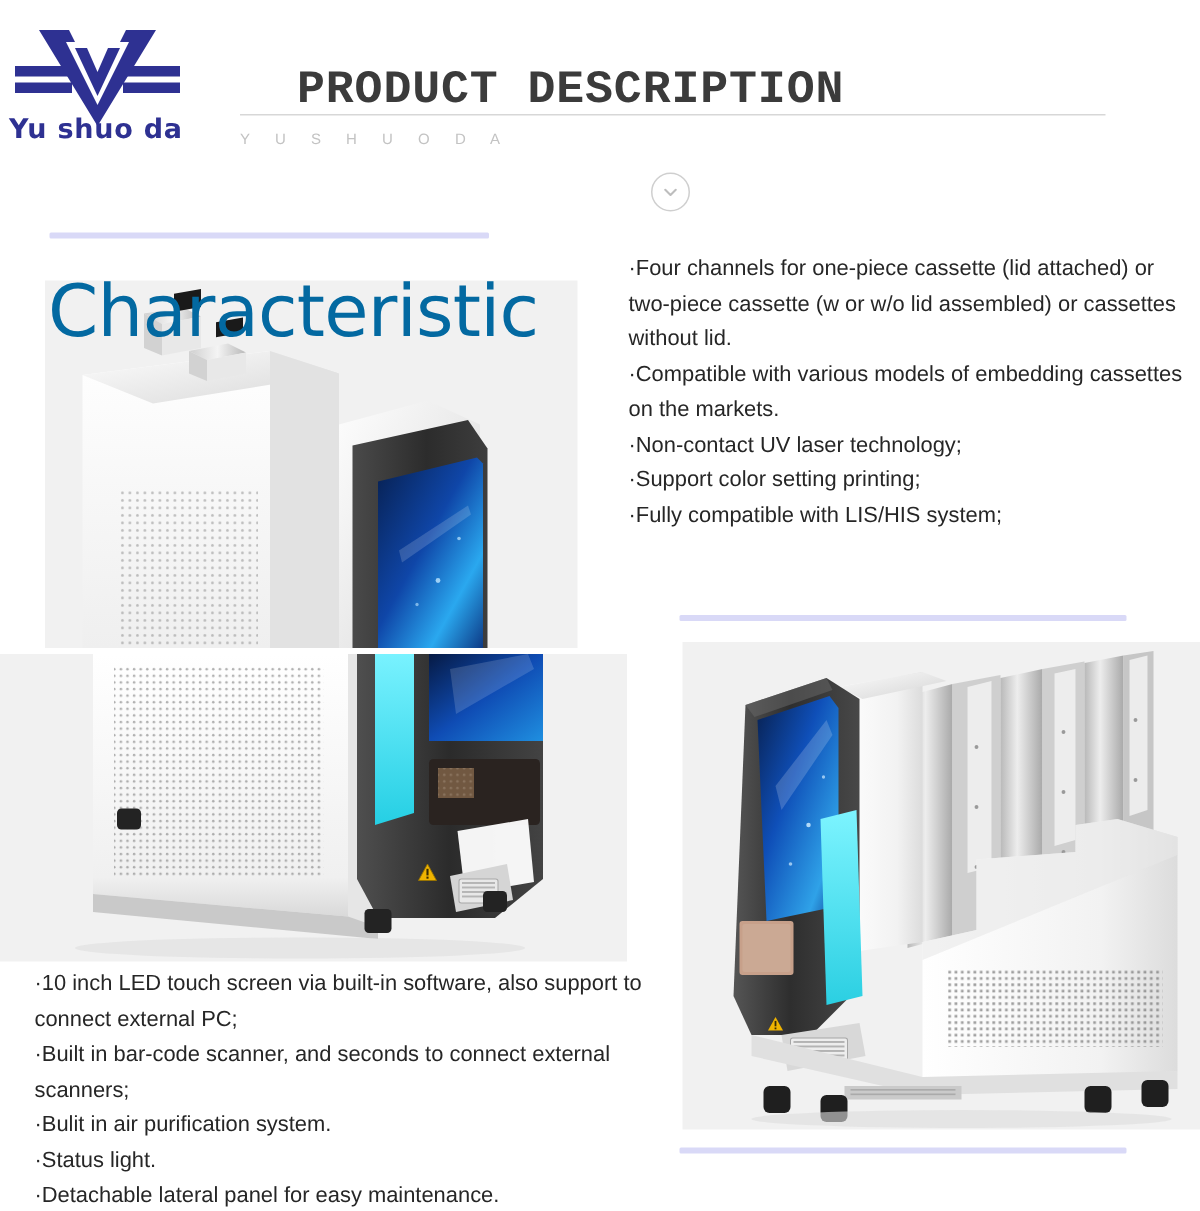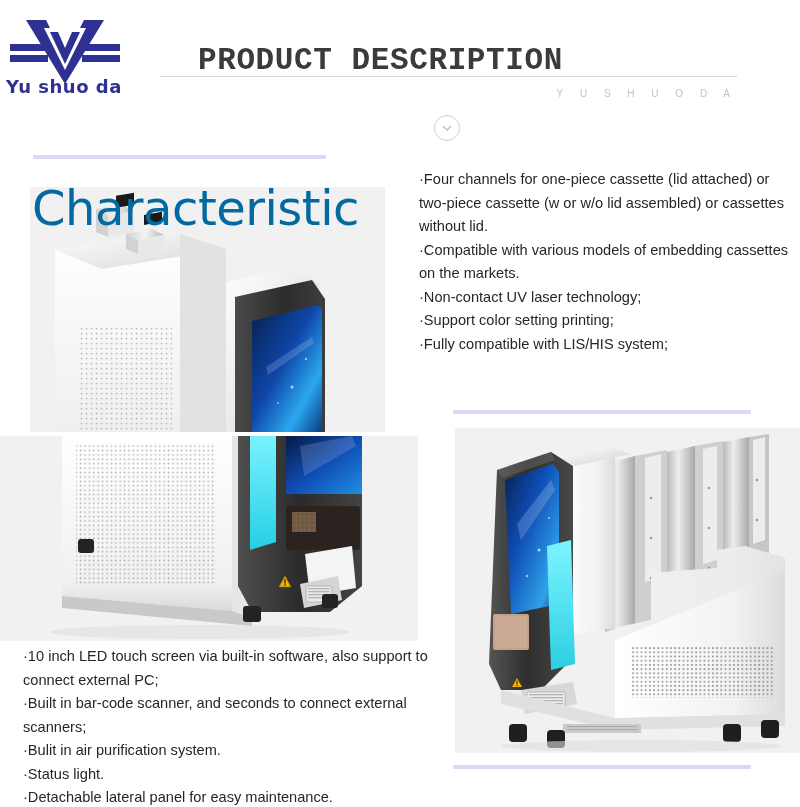--- a/index.html
+++ b/index.html
@@ -65,21 +65,21 @@
     position: absolute;
     left: 0; top: 76px;
     width: 577px; height: 1px;
     background: #d7d7d7;
   }
 
   #sub-title {
     position: absolute;
     left: 0; top: 88px;
     width: 577px;
-    text-align: right;
+    text-align: left;
     font-size: 10px;
     color: #c3c3c3;
     letter-spacing: 7px;
     font-family: "Liberation Sans", sans-serif;
   }
 
   #scroll-chevron {
     position: absolute;
     left: 274px; top: 115px;
     width: 26px; height: 26px;

